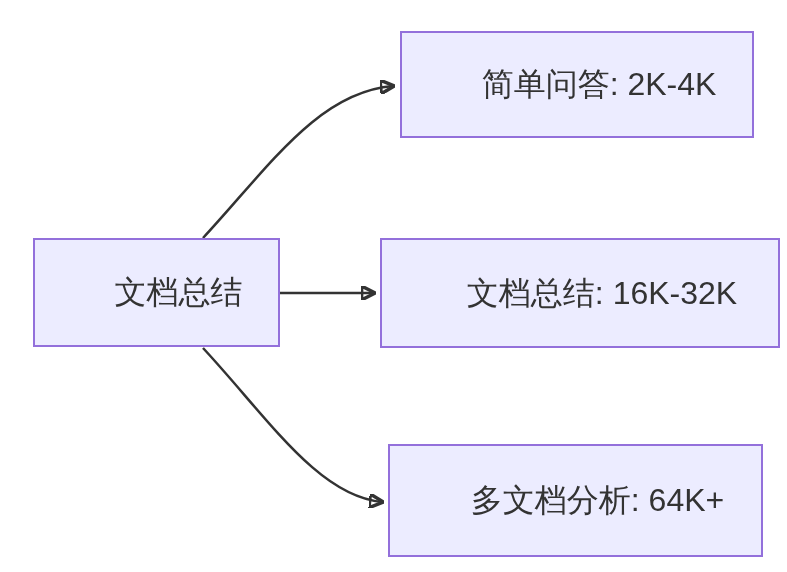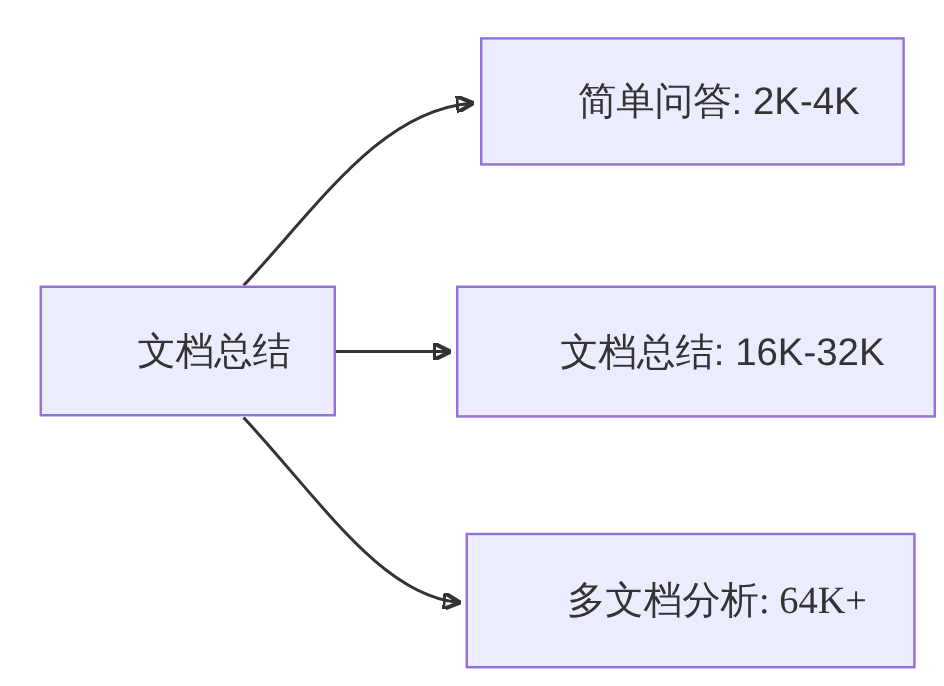--- a/index.html
+++ b/index.html
@@ -42,21 +42,21 @@
     justify-content:center;
     font-size:32px;
     line-height:1.2;
     text-align:center;
     white-space:nowrap;
     padding-left:44px;
   }
   .node-root{ left:33px;  top:238px; width:247px; height:109px; }
   .node-a   { left:400px; top:31px;  width:354px; height:107px; }
   .node-b   { left:380px; top:238px; width:400px; height:110px; }
-  .node-c   { left:388px; top:444px; width:375px; height:113px;font-family:Liberation Serif, serif; }
+  .node-c   { left:388px; top:444px; width:375px; height:113px; }
 </style>
 </head>
 <body>
 
 <div class="canvas">
 
   <svg class="edges" viewBox="0 0 787 572" xmlns="http://www.w3.org/2000/svg" aria-hidden="true">
     <defs>
       <marker id="arrowhead" viewBox="0 0 10 10" refX="9" refY="5" markerWidth="6" markerHeight="5.5" orient="auto-start-reverse">
         <path d="M 0 0 L 10 5 L 0 10 z" fill="#333333"></path>

